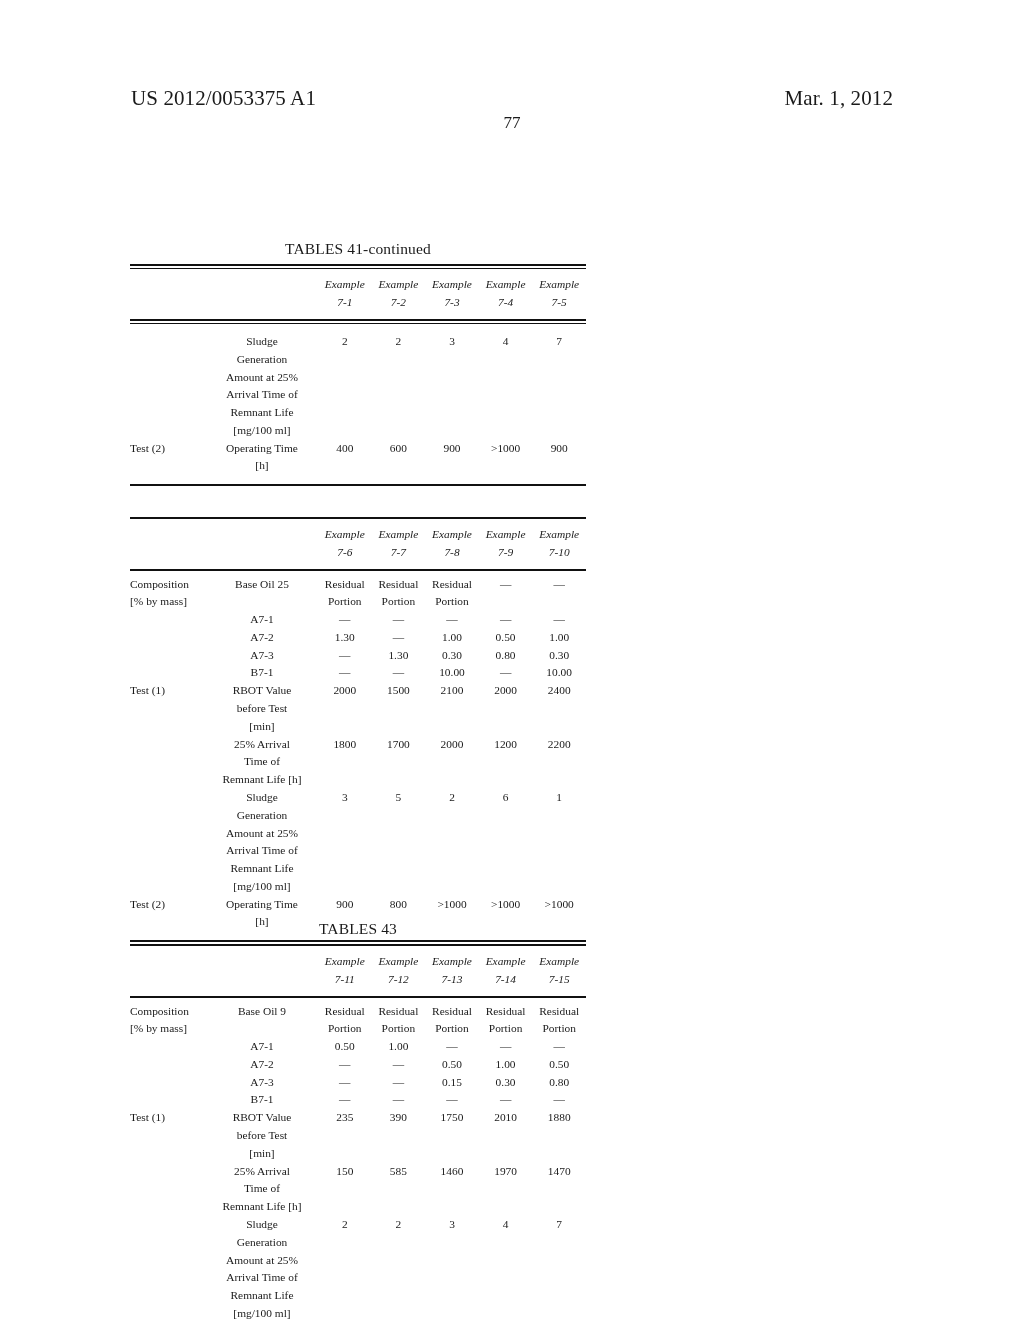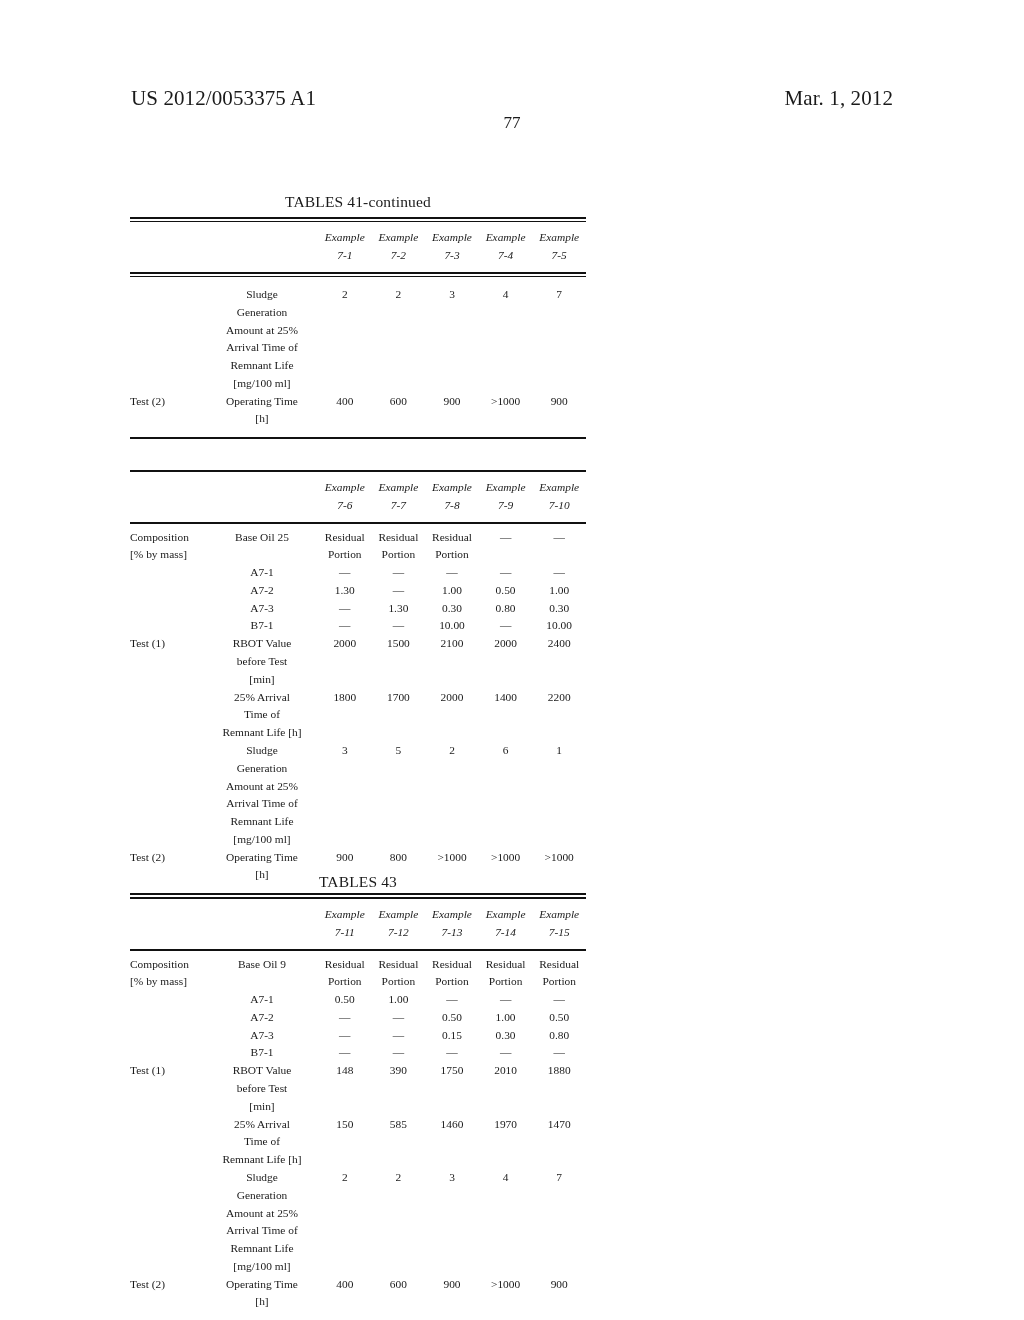--- a/index.html
+++ b/index.html
@@ -48,20 +48,21 @@
     width: 1024px;
     text-align: center;
     font-size: 17px;
   }
 
   
   .table-block {
     position: absolute;
     left: 130px;
     width: 456px;
+    margin-top: 47px;
   }
   .table-caption {
     text-align: center;
     font-size: 15.5px;
     padding-bottom: 6px;
     letter-spacing: 0.15px;
   }
 
   
   .rule-double {
@@ -312,21 +313,21 @@
         <td class="num multiline">2400</td>
       </tr>
       <tr>
         <td class="lab1 multiline"></td>
         <td class="lab2 multiline">25% Arrival
 Time of
 Remnant Life [h]</td>
         <td class="num multiline">1800</td>
         <td class="num multiline">1700</td>
         <td class="num multiline">2000</td>
-        <td class="num multiline">1400</td>
+        <td class="num multiline">1200</td>
         <td class="num multiline">2200</td>
       </tr>
       <tr>
         <td class="lab1 multiline"></td>
         <td class="lab2 multiline">Sludge
 Generation
 Amount at 25%
 Arrival Time of
 Remnant Life
 [mg/100 ml]</td>
@@ -454,21 +455,21 @@
         <td class="num multiline">—</td>
         <td class="num multiline">—</td>
         <td class="num multiline">—</td>
         <td class="num multiline">—</td>
       </tr>
       <tr>
         <td class="lab1 multiline">Test (1)</td>
         <td class="lab2 multiline">RBOT Value
 before Test
 [min]</td>
-        <td class="num multiline">148</td>
+        <td class="num multiline">235</td>
         <td class="num multiline">390</td>
         <td class="num multiline">1750</td>
         <td class="num multiline">2010</td>
         <td class="num multiline">1880</td>
       </tr>
       <tr>
         <td class="lab1 multiline"></td>
         <td class="lab2 multiline">25% Arrival
 Time of
 Remnant Life [h]</td>

